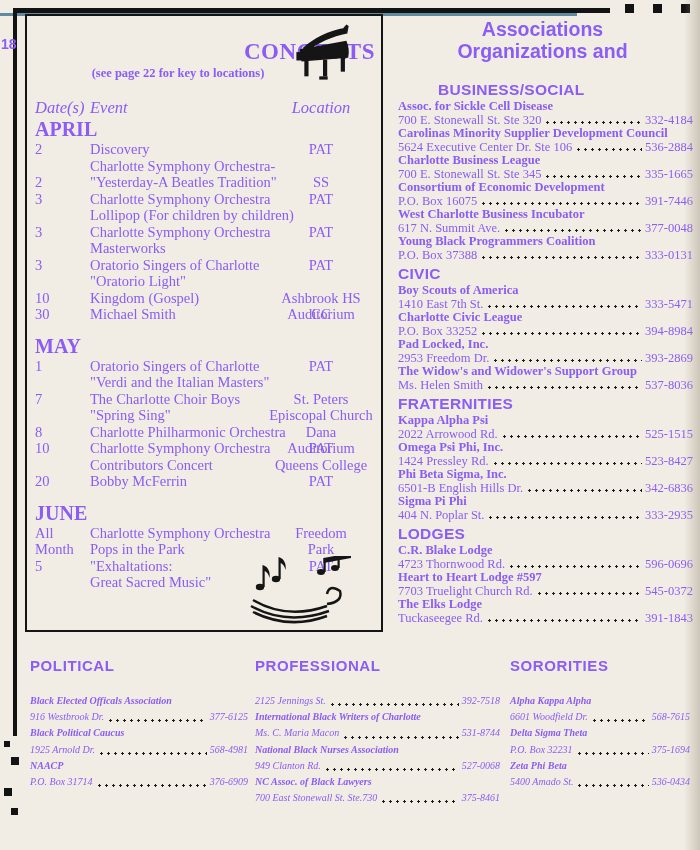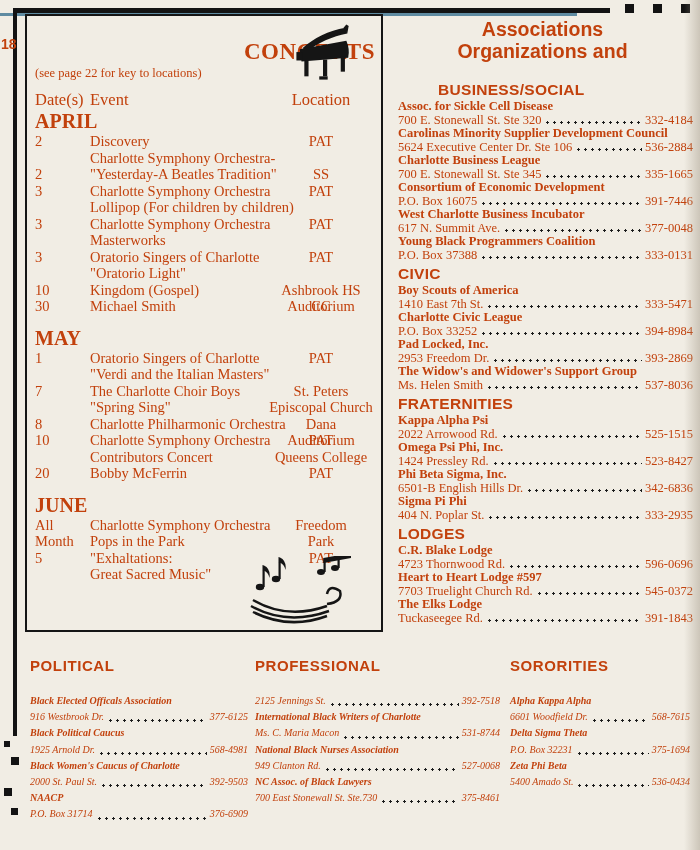--- a/index.html
+++ b/index.html
@@ -1,18 +1,18 @@
 <!DOCTYPE html>
 <html><head>
 <meta charset="utf-8">
 <style>
   html,body { margin:0; padding:0; }
   .page {
     position:relative; width:700px; height:850px;
-    background:#f1ede4; color:#c2410c; overflow:hidden;
+    background:#f1ede4; color:#8b5cf6; overflow:hidden;
     font-family:"Liberation Serif", serif;
   }
   .scan-shade { position:absolute; right:0; top:0; width:16px; height:100%;
     background:linear-gradient(to left, rgba(168,158,142,.5), rgba(168,158,142,0)); pointer-events:none; }
 
   
   .rule-black { position:absolute; left:13px; top:8px; width:597px; height:5px; background:#131313; }
   .rule-teal  { position:absolute; left:0; top:13px; width:577px; height:3px; background:#5f8ba1; }
   .left-bar   { position:absolute; left:13px; top:8px; width:4px; height:728px; background:#131313; }
   .sq { position:absolute; background:#131313; }
@@ -23,23 +23,23 @@
   .m2 { left:11px; top:757px; width:8px; height:8px; }
   .m3 { left:4px;  top:788px; width:8px; height:8px; }
   .m4 { left:11px; top:808px; width:7px; height:7px; }
   .pagenum { position:absolute; left:1px; top:36px; font-family:"Liberation Sans",sans-serif;
     font-weight:bold; font-size:14px; }
 
   
   .concerts { position:absolute; left:25px; top:14px; width:358px; height:618px;
     border:2.5px solid #151515; box-sizing:border-box; padding:6px 6px 0 8px; }
   .c-title { text-align:right; font-weight:bold; font-size:23px; letter-spacing:.5px; margin-top:17px; }
-  .c-sub { text-align:left; font-size:12.5px; margin:1px 54px 0 0; }
+  .c-sub { text-align:center; font-size:12.5px; margin:1px 54px 0 0;font-weight:bold; }
   .piano { position:absolute; right:30px; top:8px; width:56px; height:58px; }
-  .c-cols { display:flex; font-size:16.5px; margin-top:9px; }
+  .c-cols { display:flex; font-size:16.5px; margin-top:17px;font-style:italic; }
   .cc-date { width:55px; }
   .cc-event { flex:1; }
   .cc-loc { width:108px; text-align:center; }
   .m-label { font-weight:bold; font-size:20px; margin-top:12px; }
   .month:first-of-type .m-label { margin-top:0; }
   .crow { display:flex; position:relative; font-size:14.5px; line-height:16.5px; }
   .cdate { width:55px; flex:none; }
   .cevent { flex:1; }
   .cevent div, .cdate div, .cloc div { white-space:nowrap; }
   .cevent div:empty, .cdate div:empty, .cloc div:empty { display:none; }
@@ -568,28 +568,20 @@
 
             <div class="entry">
               <div class="ename">Black Political Caucus</div>
               <div class="eline">
                 <span class="eaddr">1925 Arnold Dr.</span>
                 <span class="dots"></span>
                 <span class="ephone">568-4981</span>
               </div>
             </div>
 
-            <div class="entry">
-              <div class="ename">Black Women's Caucus of Charlotte</div>
-              <div class="eline">
-                <span class="eaddr">2000 St. Paul St.</span>
-                <span class="dots"></span>
-                <span class="ephone">392-9503</span>
-              </div>
-            </div>
 
             <div class="entry">
               <div class="ename">NAACP</div>
               <div class="eline">
                 <span class="eaddr">P.O. Box 31714</span>
                 <span class="dots"></span>
                 <span class="ephone">376-6909</span>
               </div>
             </div>
           </div>

